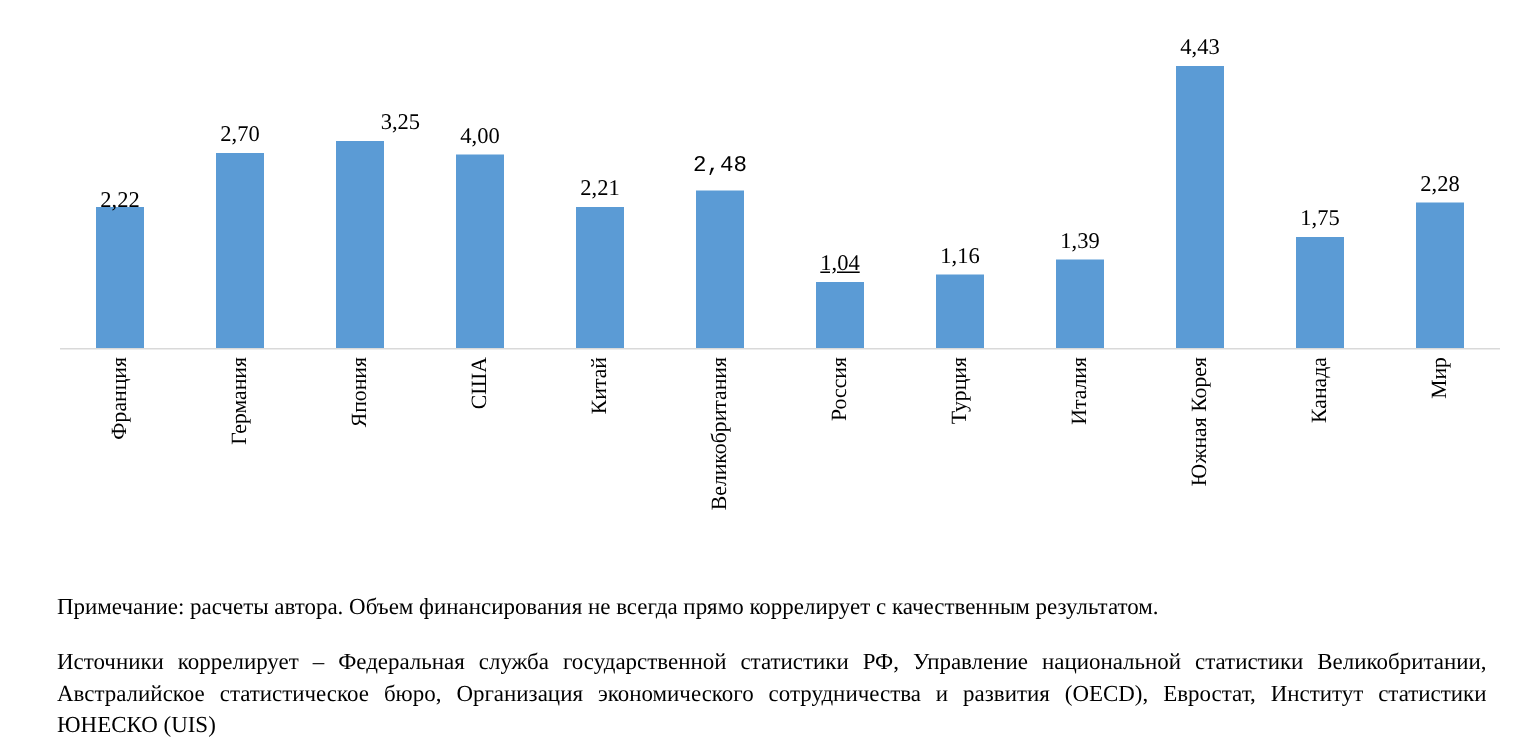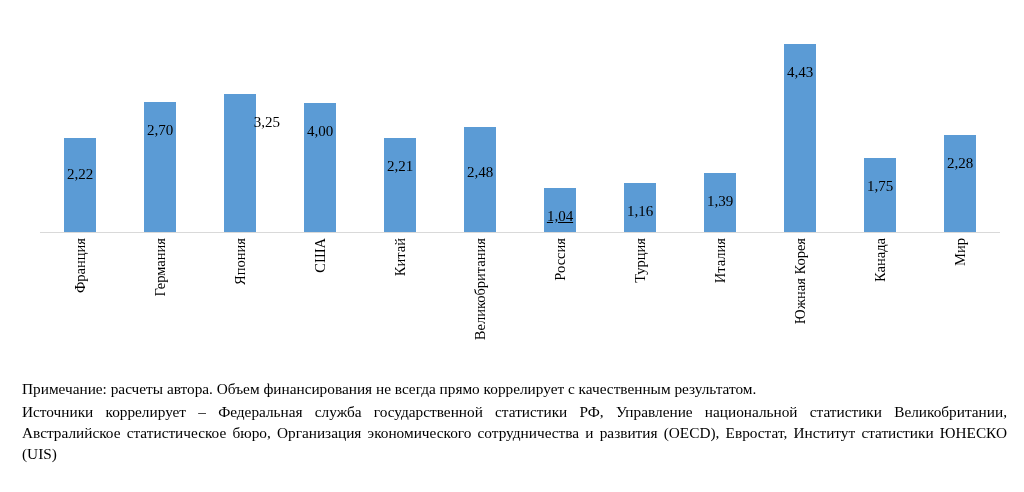--- a/index.html
+++ b/index.html
@@ -59,21 +59,20 @@
   }
   .bar-label {
     position: absolute;
     left: 0;
     width: 80px;
     text-align: center;
     font-size: 15px;
     font-family: "Liberation Serif", serif;
     color: #000000;
     line-height: 16px;
-    margin-top: 40px;
   }
   .cat-cell {
     position: absolute;
     top: 238px;
     width: 80px;
     height: 120px;
     display: flex;
     justify-content: center;
     align-items: flex-start;
   }
@@ -90,21 +89,21 @@
     position: absolute;
     left: 22px;
     top: 378px;
     width: 985px;
     font-size: 15.3px;
     line-height: 21px;
     font-family: "Liberation Serif", serif;
     color: #000000;
   }
   #notes p {
-    margin: 0;
+    margin: 16px;
     text-align: justify;
   }
   #notes p.first {
     margin-bottom: 2px;
   }
 </style>
 </head>
 <body>
 
 <div id="page">
@@ -143,21 +142,21 @@
       <div class="bar-wrap" style="left: 360px; top: 20px; position: absolute;">
         <div class="bar" title="Китай: 2,21" style="height: 93.704px; background: rgb(91, 155, 213);"></div>
       </div>
       <div class="bar-label" style="left: 360px; top: 118.296px;">2,21</div>
       <div class="cat-cell" style="left: 360px;">
         <span>Китай</span>
       </div>
       <div class="bar-wrap" style="left: 440px; top: 20px; position: absolute;">
         <div class="bar" title="Великобритания: 2,48" style="height: 105.152px; background: rgb(91, 155, 213);"></div>
       </div>
-      <div class="bar-label" style="left: 440px; top: 124px;">2,48</div>
+      <div class="bar-label" style="left: 440px; top: 103px; font-family: Liberation Mono, monospace;">2,48</div>
       <div class="cat-cell" style="left: 440px;">
         <span>Великобритания</span>
       </div>
       <div class="bar-wrap" style="left: 520px; top: 20px; position: absolute;">
         <div class="bar" title="Россия: 1,04" style="height: 44.096px; background: rgb(91, 155, 213);"></div>
       </div>
       <div class="bar-label" style="left: 520px; top: 167.904px; text-decoration: underline;">1,04</div>
       <div class="cat-cell" style="left: 520px;">
         <span>Россия</span>
       </div>

